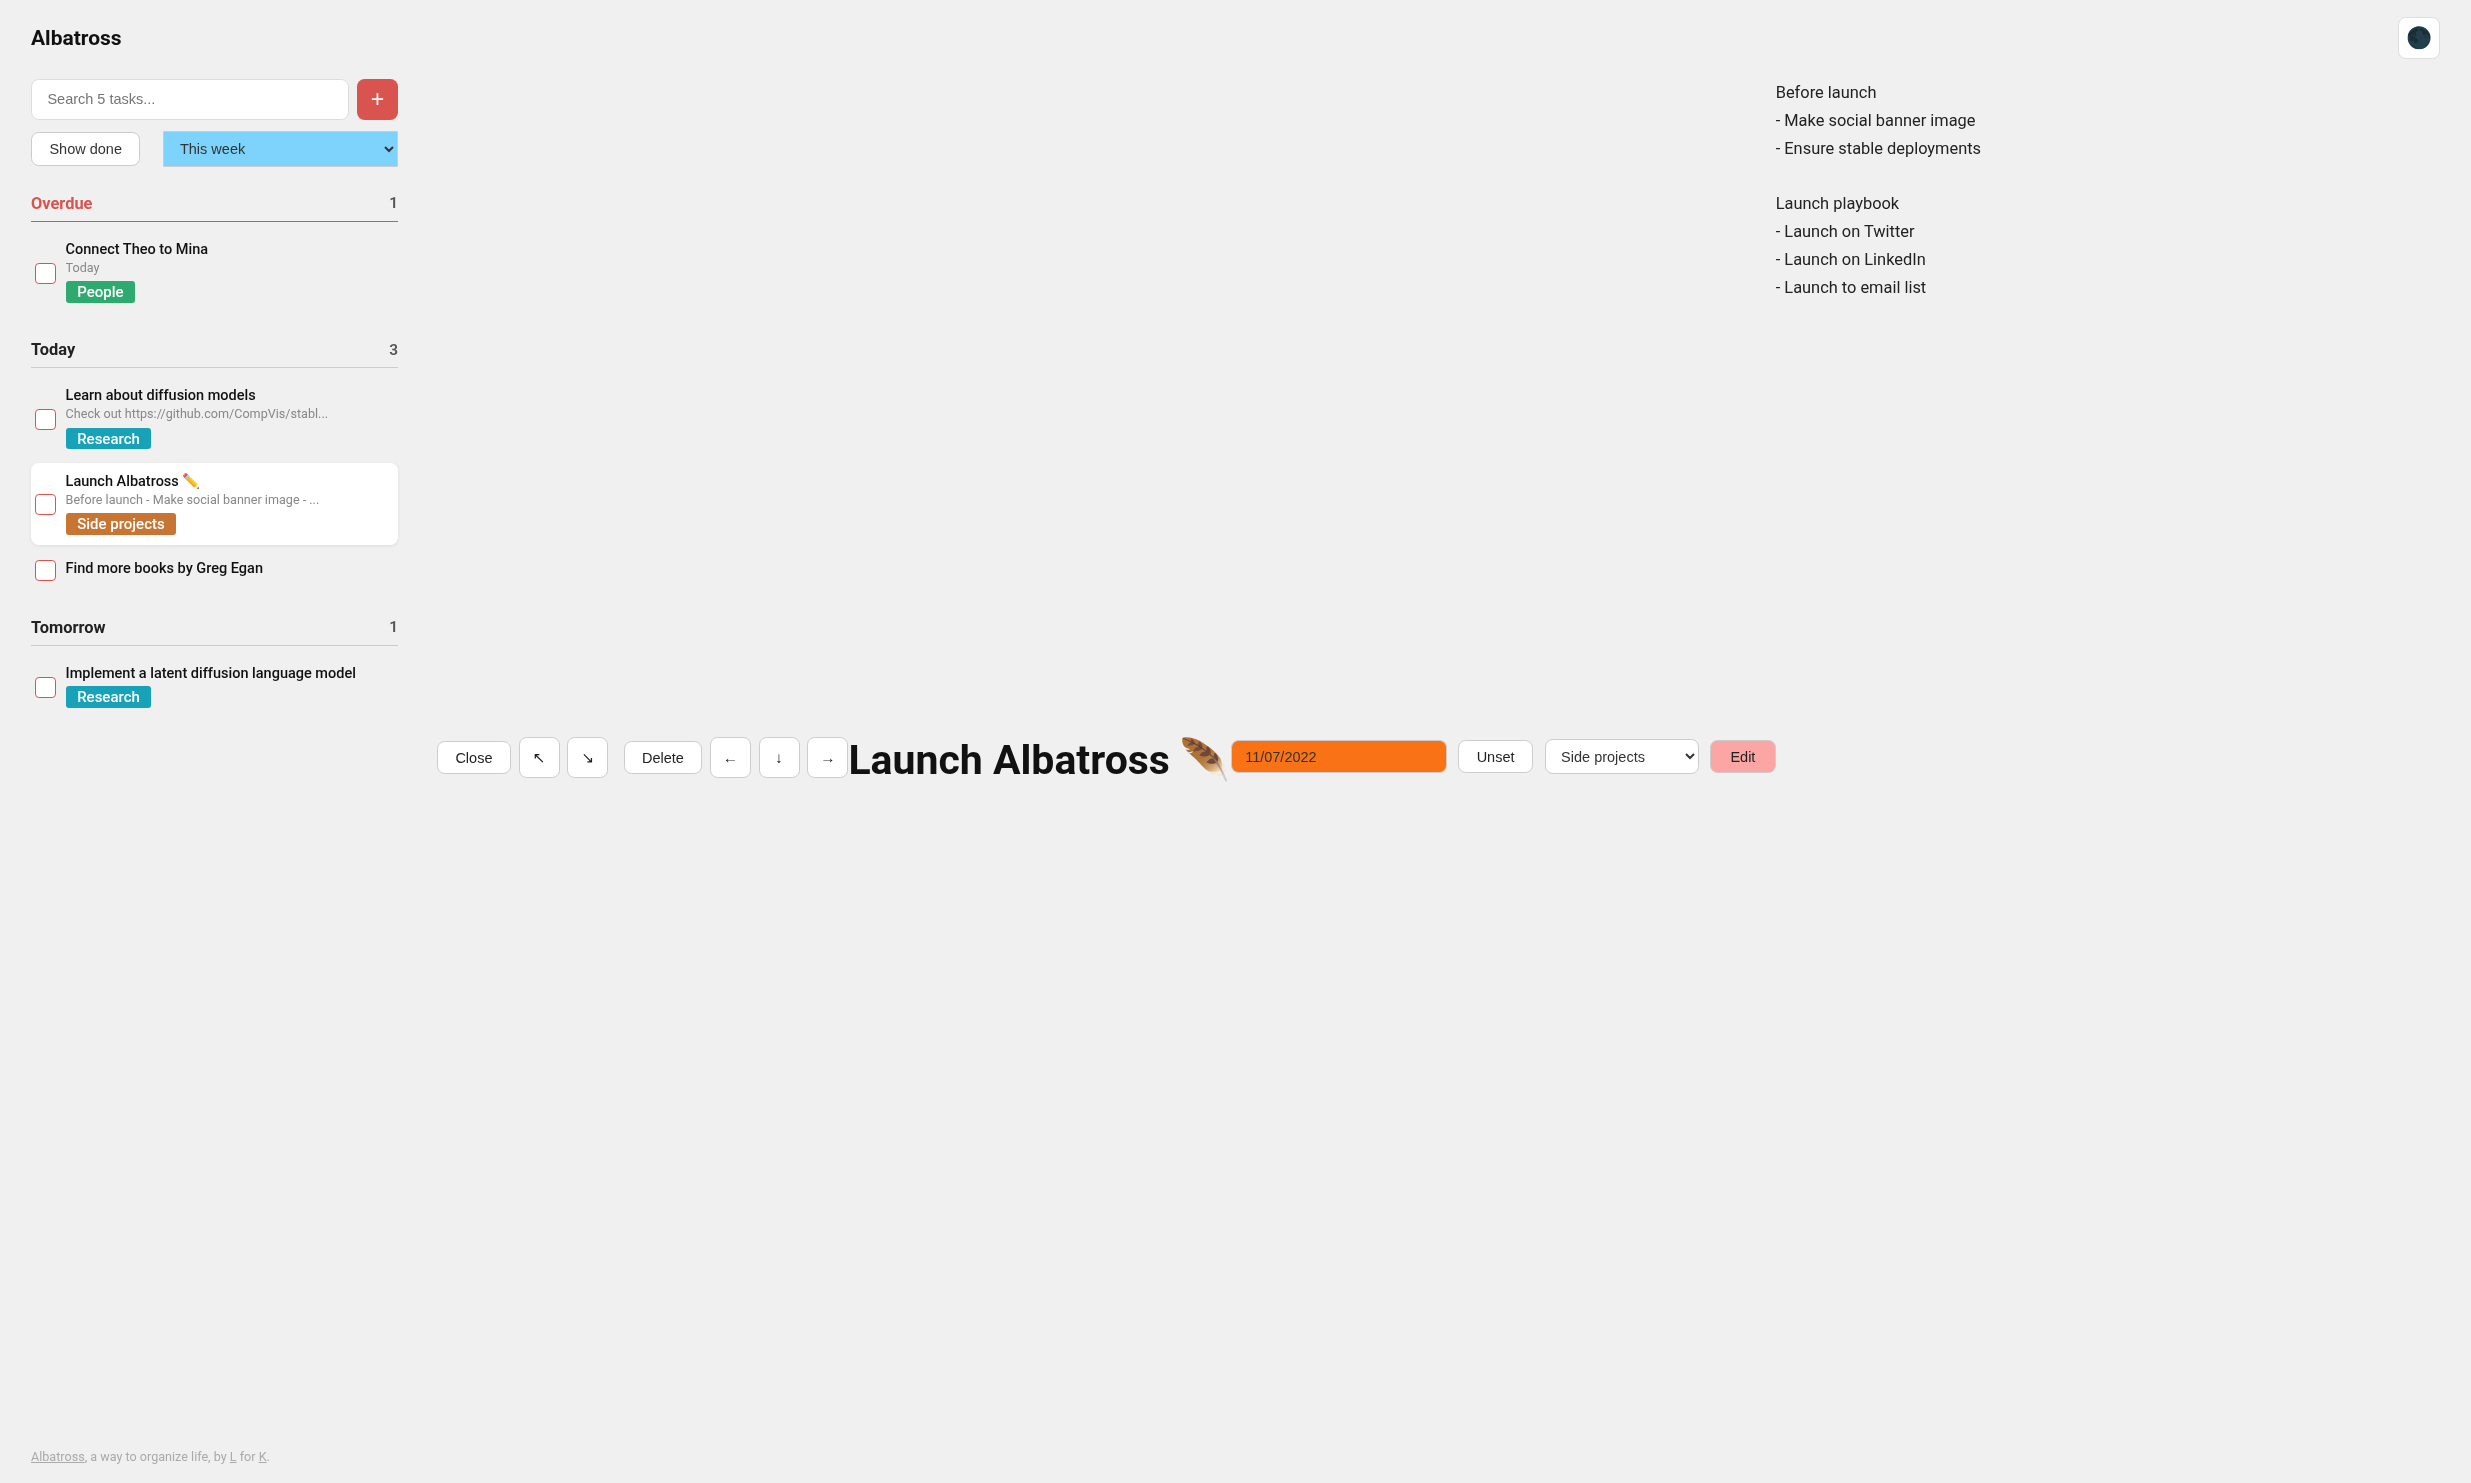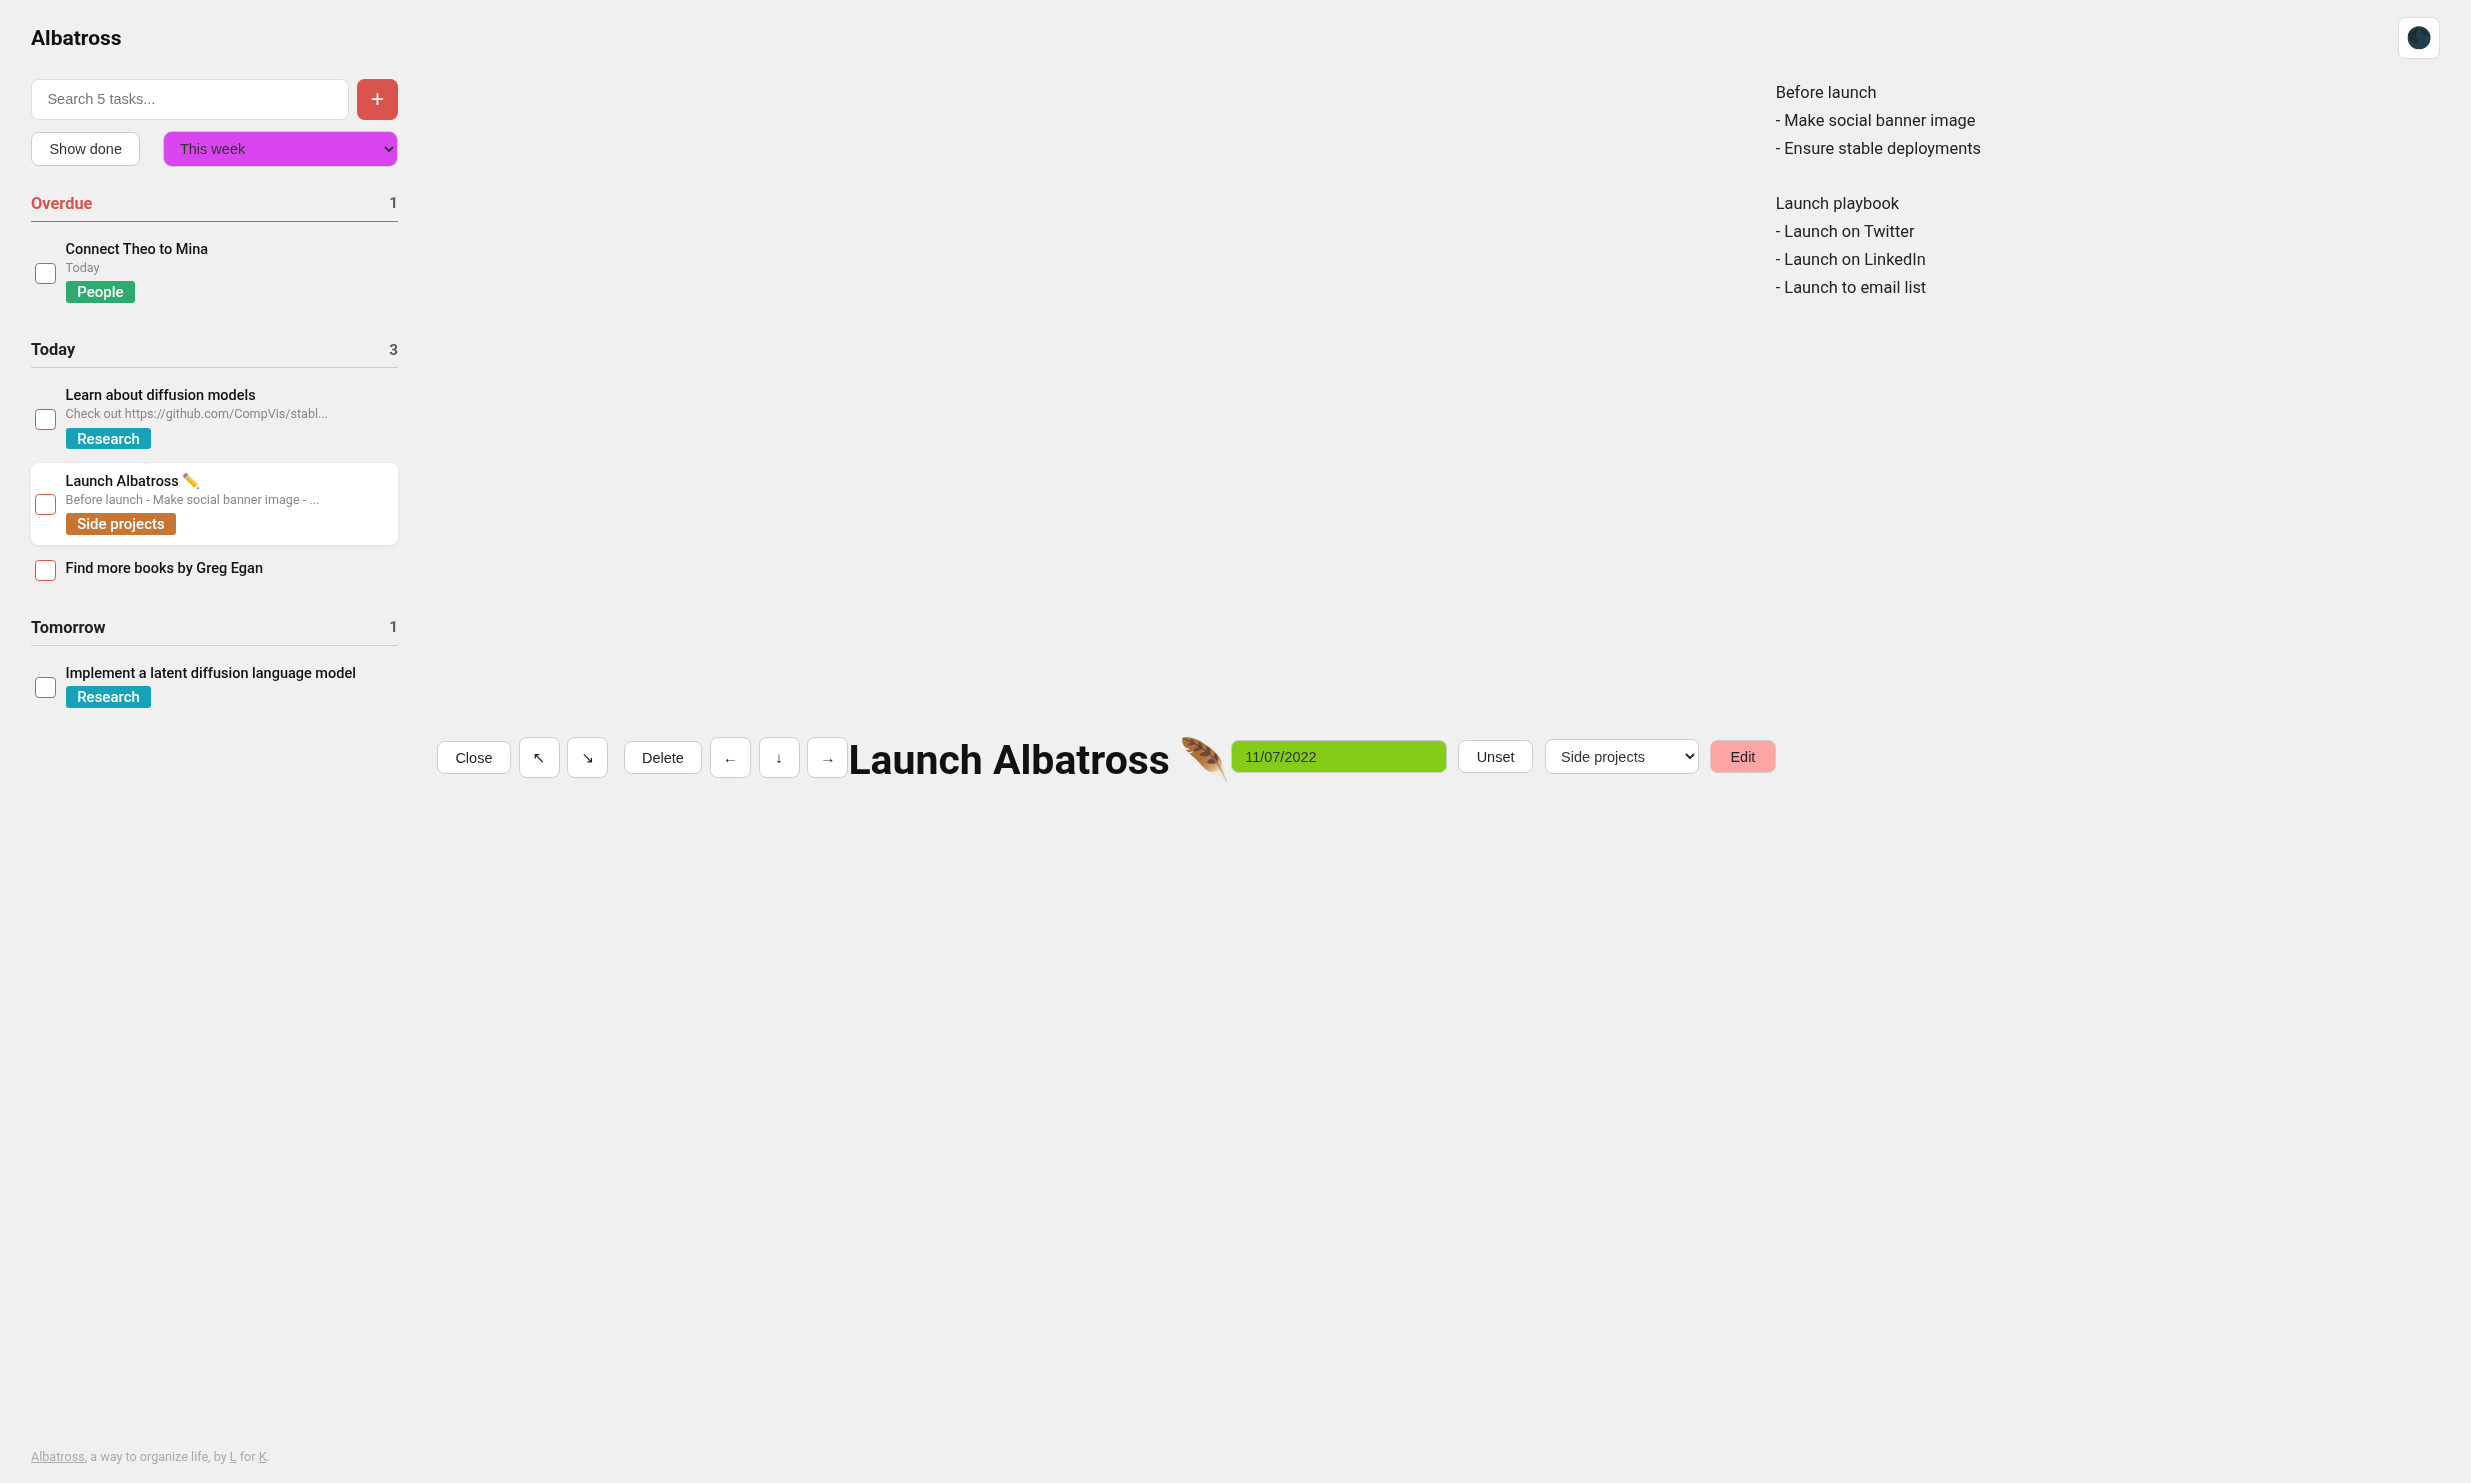--- a/index.html
+++ b/index.html
@@ -95,22 +95,22 @@
       background: #fff;
       font-size: 14.5px;
       cursor: pointer;
       color: #333;
       white-space: nowrap;
     }
     .week-select {
       flex: 1;
       padding: 7.7px 11.6px;
       border: 1px solid #ccc;
-      border-radius: 9px;
-      background: #d946ef;
+      border-radius: 1px;
+      background: #7dd3fc;
       font-size: 14.5px;
       cursor: pointer;
       color: #333;
       appearance: auto;
     }
     .section-header {
       display: flex;
       align-items: center;
       justify-content: space-between;
       padding: 9.7px 0 7.7px 0;
@@ -247,21 +247,21 @@
     .detail-meta-row {
       display: flex;
       align-items: center;
       gap: 11.6px;
       margin-bottom: 29px;
     }
     .date-input {
       padding: 7.7px 13.5px;
       border: 1px solid #ccc;
       border-radius: 7.7px;
-      background: #84cc16;
+      background: #f97316;
       font-size: 14.5px;
       color: #333;
     }
     .unset-btn {
       padding: 7.7px 17.4px;
       border: 1px solid #ccc;
       border-radius: 7.7px;
       background: #fff;
       font-size: 14.5px;
       cursor: pointer;

